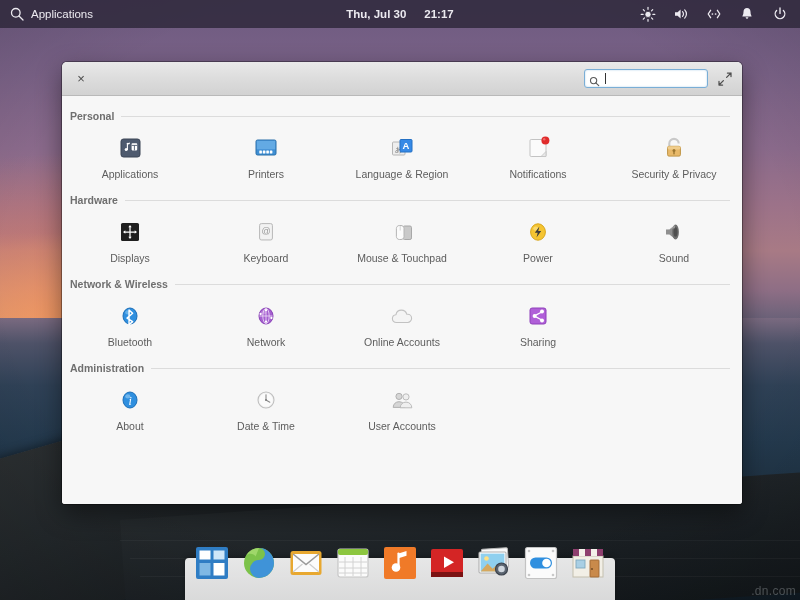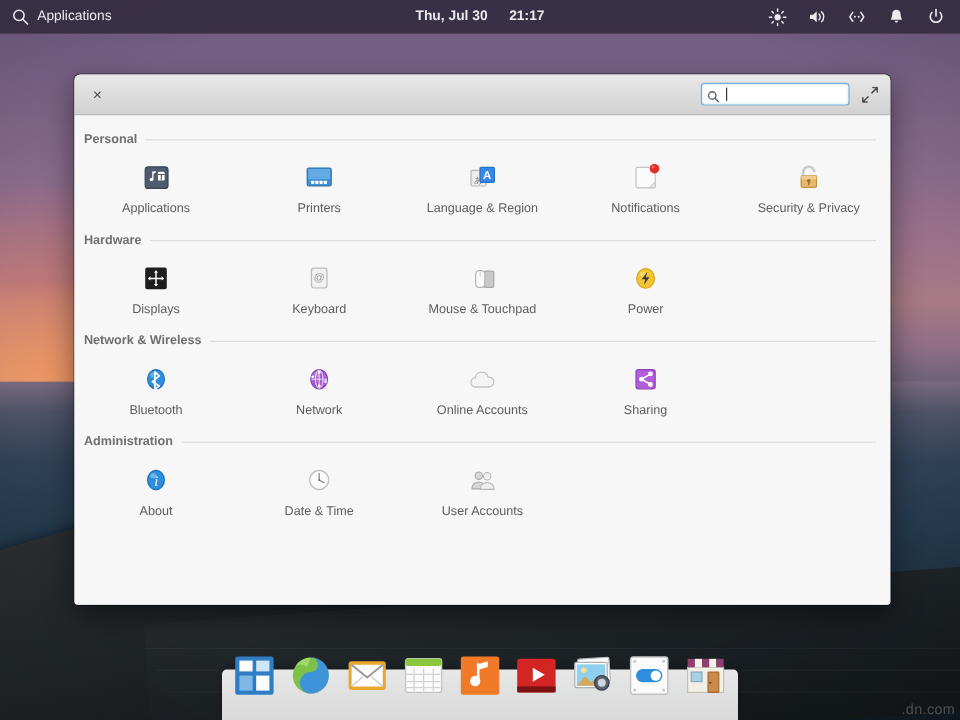--- a/index.html
+++ b/index.html
@@ -399,20 +399,31 @@
               <ellipse cx="15" cy="15" rx="7.4" ry="8.2" fill="#f5c431"></ellipse>
               <ellipse cx="15" cy="15" rx="7.4" ry="8.2" fill="none" stroke="#d8a61c" stroke-width="1"></ellipse>
               <ellipse cx="12.8" cy="11.6" rx="2.6" ry="2.2" fill="#fadf80" opacity="0.75"></ellipse>
               <path d="M16.4 9.4l-4.6 6.4h2.9l-1.2 4.8 4.7-6.6h-3z" fill="#3b3b3b"></path>
             </svg>
           </span>
           <span class="lbl">Power</span>
         </div>
 
 
+        <div class="tile">
+          <span class="ico">
+            <svg viewBox="0 0 30 30" width="30" height="30">
+              <path d="M7 12.5h3.4l5.6-4.6v14.2l-5.6-4.6H7z" fill="#8f8f8f"></path>
+              <ellipse cx="16.5" cy="15" rx="3.4" ry="7.4" fill="#6f6f6f"></ellipse>
+              <ellipse cx="16.5" cy="15" rx="2" ry="4.8" fill="#4f4f4f"></ellipse>
+              <path d="M7 12.5h3.4l5.6-4.6v3.3l-9 1.3z" fill="#aaaaaa" opacity="0.7"></path>
+            </svg>
+          </span>
+          <span class="lbl">Sound</span>
+        </div>
       </div>
     </div>
 
     <div class="section">
       <div class="sec-head">
         <span class="sec-title">Network &amp; Wireless</span>
         <span class="sec-rule"></span>
       </div>
       <div class="grid">
 

